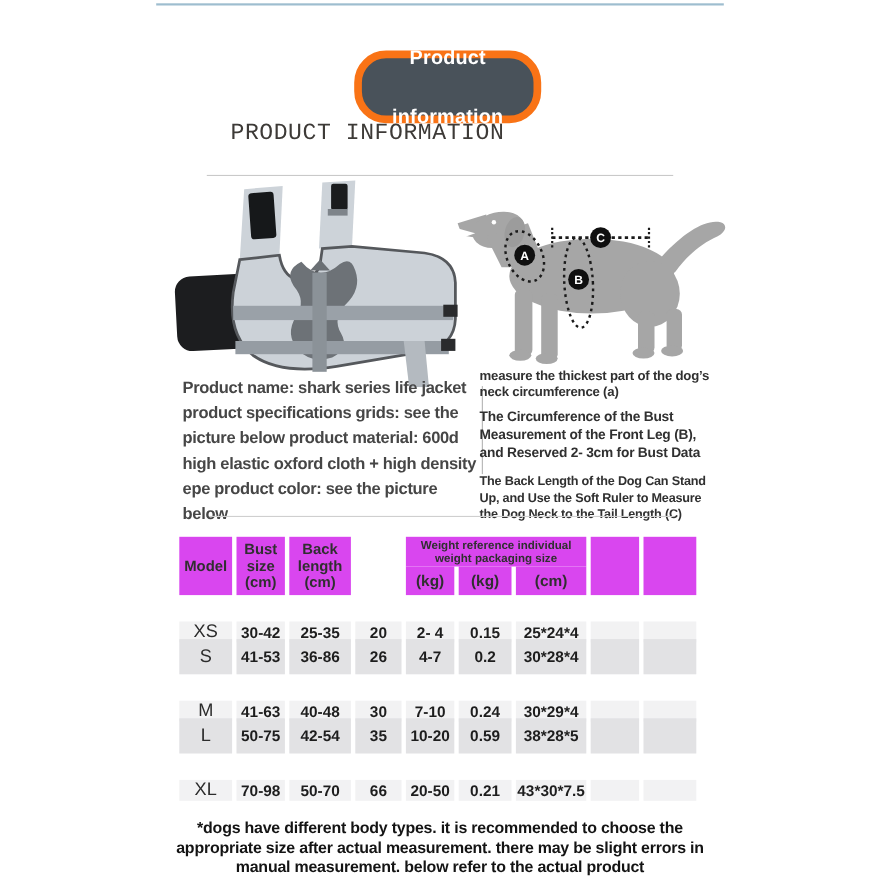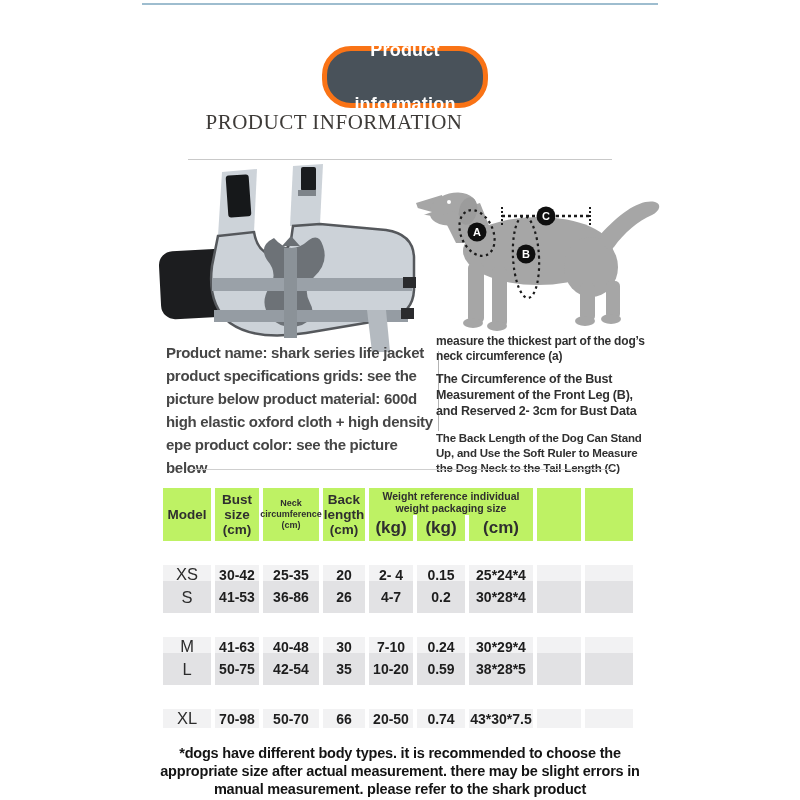--- a/index.html
+++ b/index.html
@@ -3,52 +3,52 @@
 <meta charset="utf-8">
 <style>
   html,body{margin:0;padding:0;background:#ffffff;}
   .canvas{
     position:relative;width:800px;height:800px;margin:0 auto;overflow:hidden;
     background:#ffffff;font-family:"Liberation Sans",sans-serif;
   }
   .top-line{position:absolute;left:142px;top:3px;width:516px;height:2px;background:#8db2c7;opacity:.85;}
   .badge{
     position:absolute;left:322px;top:46px;width:156px;height:52px;
-    background:#49525a;border:5px solid #f97316;border-radius:29px;
+    background:#49525a;border:7px solid #f97316;border-radius:29px;
     display:flex;flex-direction:column;align-items:center;justify-content:center;
     color:#ffffff;font-weight:bold;font-size:18px;line-height:21px;letter-spacing:.2px;gap:33px;
   }
   .heading{
     position:absolute;left:0;top:110px;width:668px;text-align:center;
-    font-family:Liberation Serif, serif;font-size:21px;letter-spacing:.5px;color:#3d3a37;
+    font-family:Liberation Mono, monospace;font-size:21px;letter-spacing:.5px;color:#3d3a37;
   }
   .rule{position:absolute;height:1px;background:#c9c9c9;}
   .rule-top{left:188px;top:159px;width:424px;}
   .rule-mid{left:190px;top:469px;width:422px;background:#cfcfcf;}
   .vest-svg{position:absolute;left:156px;top:160px;width:266px;height:192px;}
   .dog-svg{position:absolute;left:408px;top:183px;width:262px;height:150px;}
   .desc-left{
     position:absolute;left:166px;top:341px;width:276px;
     font-size:15px;font-weight:bold;color:#464646;line-height:23px;letter-spacing:-.3px;
   }
   .vrule{position:absolute;left:438px;top:351px;width:1px;height:80px;background:#b3b3b3;}
   .desc-right{position:absolute;left:436px;top:334px;width:214px;color:#303030;}
   .desc-right p{margin:0;font-weight:bold;letter-spacing:-.2px;}
   .dr1{font-size:12px;line-height:15px;margin-bottom:7px !important;}
   .dr2{font-size:12.5px;line-height:16px;margin-bottom:12px !important;}
   .dr3{font-size:11.5px;line-height:15px;}
   .size-table{position:absolute;left:163px;top:488px;width:470px;}
   .tgrid{display:grid;grid-template-columns:48px 44px 56px 42px 44px 48px 64px 44px 48px;column-gap:4px;}
   .thead{grid-template-rows:27px 26px;row-gap:0;}
-  .thead .cell{background:#bef264;color:#2f2f2f;display:flex;align-items:center;justify-content:center;text-align:center;}
+  .thead .cell{background:#d946ef;color:#2f2f2f;display:flex;align-items:center;justify-content:center;text-align:center;}
   .span2{grid-row:1/3;}
   .h-main{font-weight:bold;font-size:13.5px;line-height:15px;}
   .h-neck{font-weight:bold;font-size:9px;line-height:11px;}
   .h-merged{grid-column:5/8;grid-row:1;font-weight:bold;font-size:10.5px;line-height:12px;align-items:flex-end !important;padding-bottom:1px;}
-  .h-sub{grid-row:2;font-weight:bold;font-size:17px;}
+  .h-sub{grid-row:2;font-weight:bold;font-size:14px;}
   .trow{margin-top:4px;height:32px;}
   .trow .cell{display:flex;align-items:center;justify-content:center;font-size:14px;font-weight:bold;color:#1d1d1d;}
   .trow .model{font-size:16.5px;font-weight:normal;color:#2c2c2c;}
   .row-light .cell{background:#f2f2f3;margin-top:20px;}
   .row-dark .cell{background:#e2e2e4;}
   .footer-note{
     position:absolute;left:160px;top:744px;width:480px;text-align:center;
     font-size:14.5px;font-weight:bold;color:#141414;line-height:18px;letter-spacing:-.2px;
   }
 </style>
@@ -139,21 +139,20 @@
     <p class="dr2">The Circumference of the Bust Measurement of the Front Leg (B), and Reserved 2- 3cm for Bust Data</p>
     <p class="dr3">The Back Length of the Dog Can Stand Up, and Use the Soft Ruler to Measure the Dog Neck to the Tail Length (C)</p>
   </div>
 
   <div class="rule rule-mid"></div>
 
   <div class="size-table">
     <div class="tgrid thead">
       <div class="cell span2 h-main">Model</div>
       <div class="cell span2 h-main">Bust size (cm)</div>
-      <div class="cell span2 h-neck">Neck circumference (cm)</div>
       <div class="cell span2 h-main">Back length (cm)</div>
       <div class="cell h-merged">Weight reference individual weight packaging size</div>
       <div class="cell h-sub" style="grid-column:5">(kg)</div>
       <div class="cell h-sub" style="grid-column:6">(kg)</div>
       <div class="cell h-sub" style="grid-column:7">(cm)</div>
       <div class="cell span2" style="grid-column:8"></div>
       <div class="cell span2" style="grid-column:9"></div>
     </div>
 
     <div class="tgrid trow row-light">
@@ -203,22 +202,22 @@
       <div class="cell"></div>
       <div class="cell"></div>
     </div>
 
     <div class="tgrid trow row-light">
       <div class="cell model">XL</div>
       <div class="cell">70-98</div>
       <div class="cell">50-70</div>
       <div class="cell">66</div>
       <div class="cell">20-50</div>
-      <div class="cell">0.74</div>
+      <div class="cell">0.21</div>
       <div class="cell">43*30*7.5</div>
       <div class="cell"></div>
       <div class="cell"></div>
     </div>
   </div>
 
-  <div class="footer-note">*dogs have different body types. it is recommended to choose the appropriate size after actual measurement. there may be slight errors in manual measurement. please refer to the shark product</div>
+  <div class="footer-note">*dogs have different body types. it is recommended to choose the appropriate size after actual measurement. there may be slight errors in manual measurement. below refer to the actual product</div>
 
 </div>
 
 </body></html>

